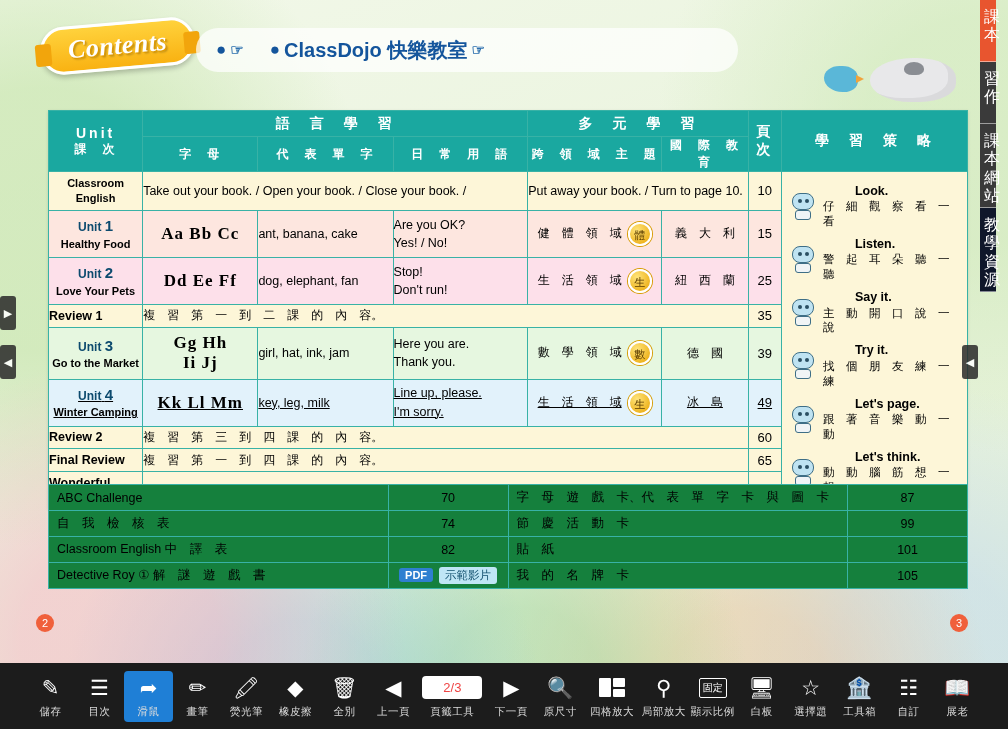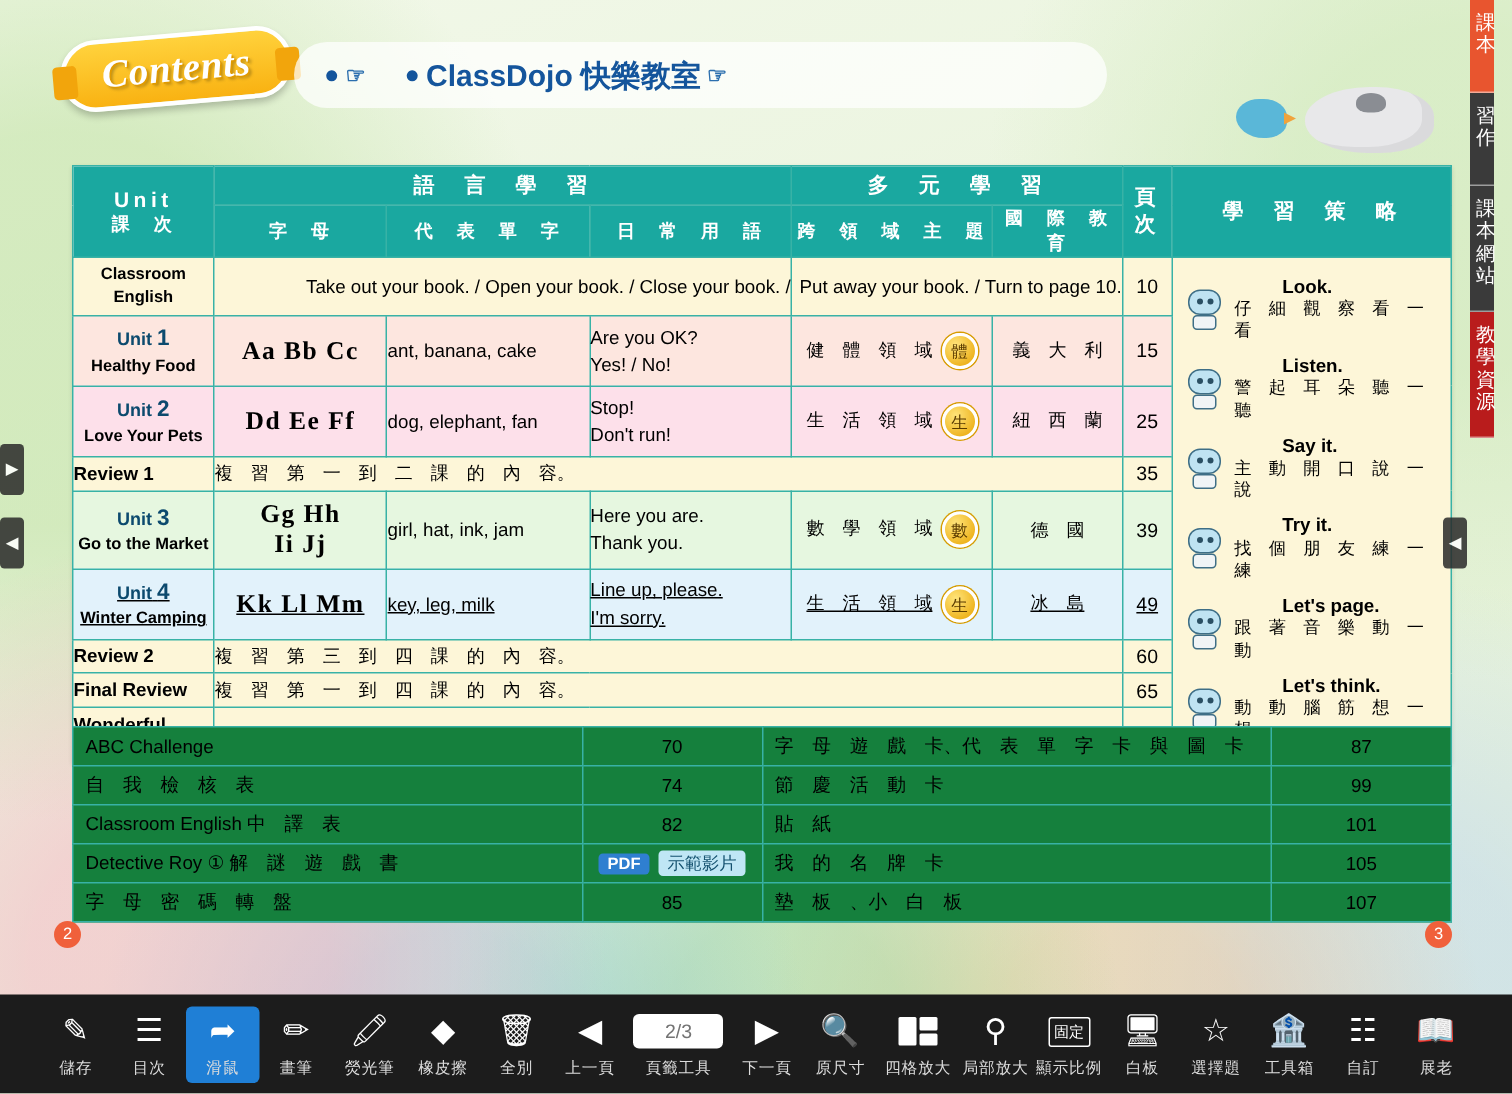--- a/index.html
+++ b/index.html
@@ -68,21 +68,21 @@
   .hdr-sub { height:22px; font-size:12px; letter-spacing:2px; background:#1aa8a0; }
   .unit-cell { width:96px; text-align:center; font-weight:bold; font-size:11px; line-height:1.35; padding:6px 2px; }
   .unit-no { color:#0c4a6e; font-size:12px; }
   .unit-no .n { font-size:15px; }
   .row-a { background:#fdf6d8; }
   .row-b { background:#fde6df; }
   .row-c { background:#fde0ea; }
   .row-d { background:#e6f7e0; }
   .row-e { background:#e2f2fb;text-decoration:underline; }
   .row-review { background:#fdf6d8; }
-  .c-center { text-align:right; }
+  .c-center { text-align:left; }
   .letters { font-weight:bold; font-size:17px; text-align:center; font-family:"Liberation Serif", serif; letter-spacing:1px;}
   .words { padding:6px 8px; font-size:12.5px; }
   .daily { padding:6px 10px; font-size:12.5px; line-height:1.45; }
   .subject { text-align:center; font-size:12px; }
   .subject .badge {
     display:inline-block; width:24px; height:24px; border-radius:50%;
     background:radial-gradient(circle at 35% 30%, #ffe47a, #e8a300);
     border:2px solid #fff; box-shadow:0 0 0 1px #d79c00;
     vertical-align:middle; margin-left:6px;
     color:#5a3b00; font-size:11px; line-height:22px;
@@ -126,21 +126,21 @@
   .pagenum {
     position:absolute; width:18px; height:18px; border-radius:50%;
     background:#f0603b; color:#fff; font-size:11px; text-align:center; line-height:18px;
   }
   #pagenum-left { left:36px; top:614px; }
   #pagenum-right { right:40px; top:614px; }
 
   
   #right-tabs { position:absolute; right:0; top:0; width:28px; }
   .rtab {
-    width:16px; color:#fff; font-size:13px; text-align:center;
+    width:16px; color:#fff; font-size:16px; text-align:center;
     padding:8px 4px; line-height:1.15; letter-spacing:1px;
     border-bottom:1px solid rgba(255,255,255,.5);
   }
   
   .side-arrow {
     position:absolute; width:16px; height:34px; background:#2a2a2a;
     color:#fff; font-size:11px; line-height:34px; text-align:center;
     border-radius:3px; opacity:.85;
   }
   #arrow-left-a { left:0; top:296px; }
@@ -155,21 +155,21 @@
     padding:0 26px;
   }
   .tool {
     width:54px; display:flex; flex-direction:column; align-items:center; gap:3px;
     color:#e8e8e8; cursor:default;
   }
   .tool.active { background:#1f7fd6; border-radius:4px; padding:3px 0; }
   .tool .glyph { height:28px; display:flex; align-items:center; justify-content:center; font-size:21px; color:#fff; }
   .tool .lbl { font-size:10.5px; color:#dcdcdc; letter-spacing:.5px; }
   #page-indicator {
-    background:#fff; color:#737373; font-size:13px; border-radius:4px;
+    background:#fff; color:#ef4444; font-size:13px; border-radius:4px;
     padding:4px 12px; min-width:60px; text-align:center;
   }
   .grid-ico { display:grid; grid-template-columns:1fr 1fr; gap:2px; width:26px; height:19px;}
   .grid-ico div{ background:#fff; border-radius:1px;}
   .grid-ico div:first-child{ grid-row:span 2; }
 
   
   #cat {
     position:absolute; right:52px; top:58px; width:86px; height:44px;
     background:#e8e8ea; border-radius:50% 45% 42% 48%;
@@ -422,37 +422,31 @@
     <td class="ix-pg">101</td>
   </tr>
   <tr>
     <td class="ix-name">Detective Roy ① 解　謎　遊　戲　書</td>
     <td class="ix-pg">
       <span class="pdf-tag">PDF</span><span class="video-tag">示範影片</span>
     </td>
     <td class="ix-name">我　的　名　牌　卡</td>
     <td class="ix-pg">105</td>
   </tr>
-  <tr>
-    <td class="ix-name">字　母　密　碼　轉　盤</td>
-    <td class="ix-pg">85</td>
-    <td class="ix-name">墊　板　、小　白　板</td>
-    <td class="ix-pg">107</td>
-  </tr>
 </tbody>
   </table>
 
 <div class="pagenum" id="pagenum-left">2</div>
 <div class="pagenum" id="pagenum-right">3</div>
 
 <div id="right-tabs">
   <div class="rtab" style="background:#e8552f;height:62px">課本</div>
   <div class="rtab" style="background:#3a3a3a;height:62px">習作</div>
   <div class="rtab" style="background:#3a3a3a;height:84px">課本網站</div>
-  <div class="rtab" style="background:#b91c1c;height:84px">教學資源</div>
+  <div class="rtab" style="background:#0f172a;height:84px">教學資源</div>
 </div>
 
 <div class="side-arrow" id="arrow-left-a">▶</div>
 <div class="side-arrow" id="arrow-left-b">◀</div>
 <div class="side-arrow" id="arrow-right">◀</div>
 
 <div id="toolbar">
   <div class="tool">
     <div class="glyph">✎</div>
     <div class="lbl">儲存</div>

